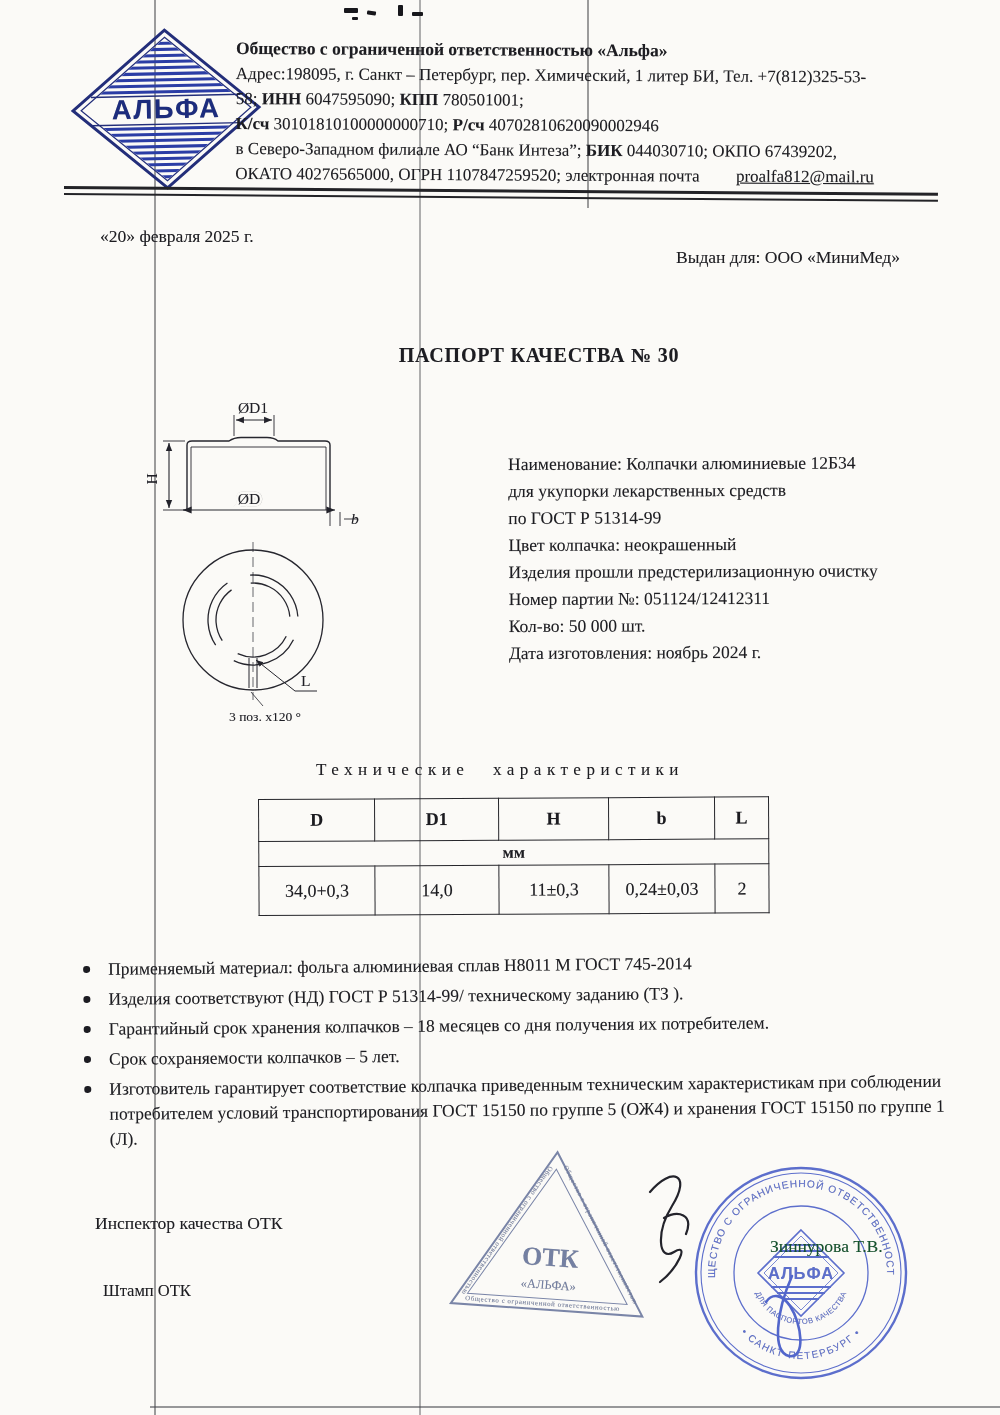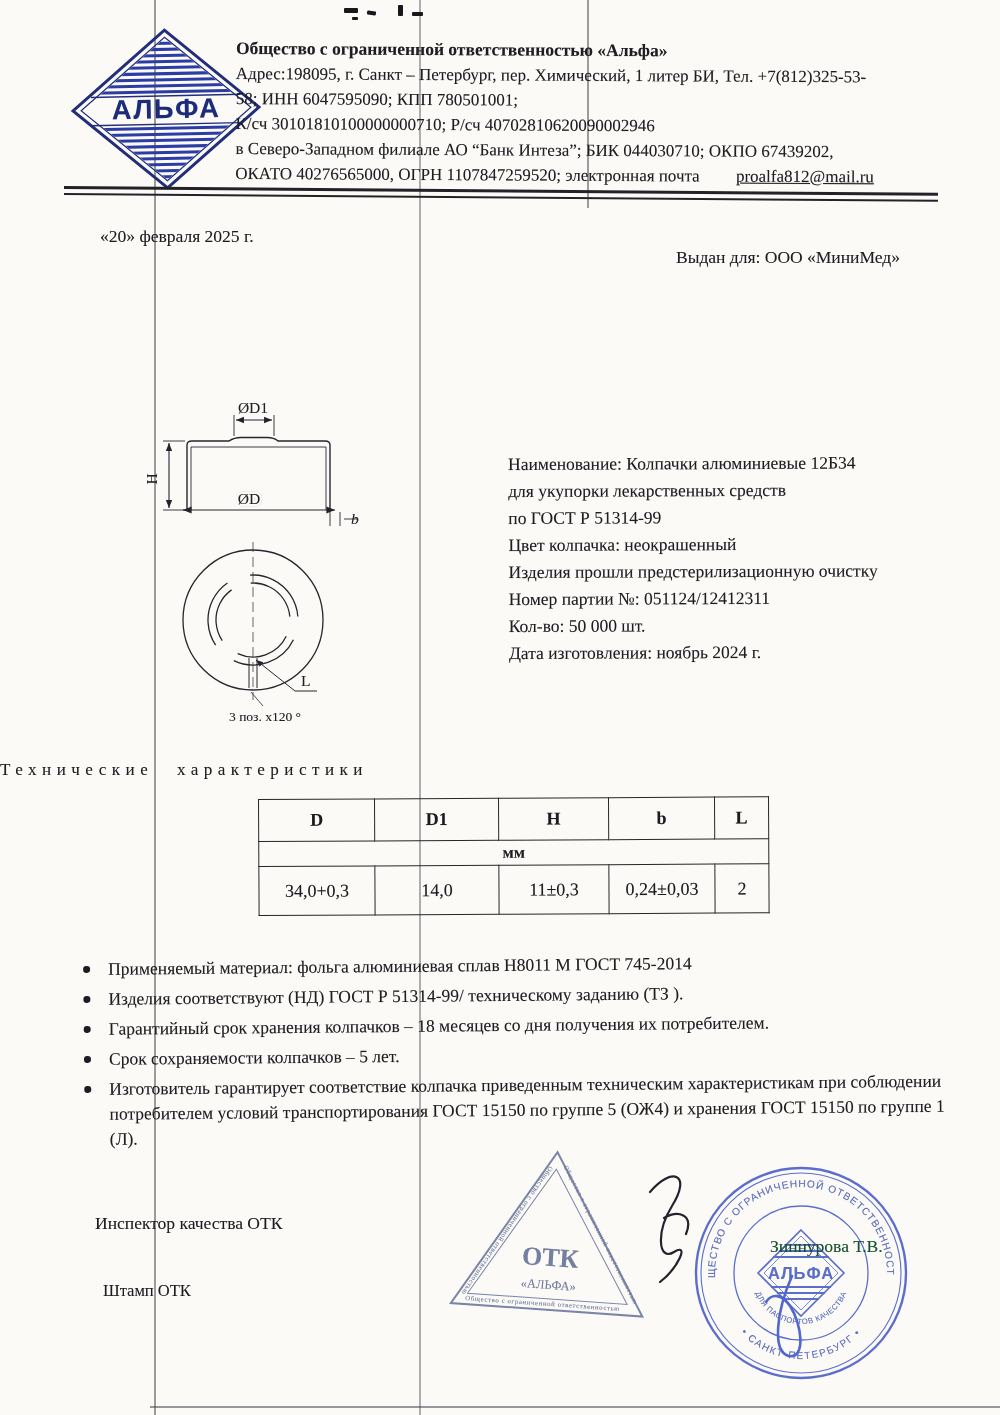--- a/index.html
+++ b/index.html
@@ -16,39 +16,39 @@
   .fold.f1 { left:154px; height:1415px; }
   .fold.f2 { left:419px; height:1415px; opacity:.8; }
   .fold.f3 { left:587px; height:208px; }
   .mark { position:absolute; background:#17171c; border-radius:1px; }
   .hscan { position:absolute; left:150px; top:1406px; width:850px; height:1.6px; background:rgba(70,70,76,.55); }
 
   
   .logo { position:absolute; left:70px; top:26px; width:192px; height:166px; transform:rotate(-1.2deg); }
   .head-text { position:absolute; left:236px; top:36px; width:746px; font-size:17px; line-height:25px; transform:rotate(.3deg); transform-origin:0 0; }
   .head-text .hl { white-space:nowrap; }
-  .head-text b { font-weight:normal; }
+  .head-text b { font-weight:bold; }
   .bold-line { font-weight:bold; font-size:17.5px; }
   .email { text-decoration:underline;margin-left:32px; }
   .rule { position:absolute; left:64px; width:874px; background:#232327; transform:rotate(.45deg); transform-origin:0 0; }
   .rule.r1 { top:186px; height:2.6px; }
   .rule.r2 { top:193px; height:2px; }
 
   .issue-date { position:absolute; left:100px; top:226px; font-size:17.5px; }
   .issued-for { position:absolute; left:676px; top:247px; font-size:17.5px; }
 
   .doc-title { position:absolute; left:0; top:344px; width:1000px; text-align:center; padding-left:78px;
     font-size:20px; font-weight:600; letter-spacing:.8px; }
 
   .drawing { position:absolute; left:145px; top:392px; width:300px; height:345px; }
   .drawing text { font-family:"Liberation Serif",serif; fill:#1f1f26; }
 
   .product { position:absolute; left:508px; top:451px; width:450px; font-size:17.5px; line-height:27px; transform:rotate(-.25deg); transform-origin:0 0; }
 
-  .spec-heading { position:absolute; left:0; top:760px; width:1000px; text-align:left;
+  .spec-heading { position:absolute; left:0; top:760px; width:1000px; text-align:center;
     font-size:17px; letter-spacing:5.5px; word-spacing:14px; }
 
   .spec-table { position:absolute; left:258px; top:799px; border-collapse:collapse;
     transform:rotate(-.3deg); transform-origin:0 0; font-size:18px; color:#1b1b20; }
   .spec-table th, .spec-table td { border:1.7px solid #26262b; text-align:center; vertical-align:middle; }
   .spec-table th { height:42px; font-weight:bold; }
   .spec-table .unit-row td { height:25px; font-weight:600; font-size:16.5px; }
   .spec-table .val-row td { height:49px; }
   .c0{width:116px}.c1{width:124px}.c2{width:110px}.c3{width:106px}.c4{width:54px}
 
@@ -123,20 +123,21 @@
     <div class="hl"><span>в Северо-Западном филиале АО “Банк Интеза”; </span><b>БИК</b><span> 044030710; ОКПО 67439202,</span></div>
     <div class="hl"><span>ОКАТО 40276565000, ОГРН 1107847259520; электронная почта </span><span class="email">proalfa812@mail.ru</span></div>
   </div>
 
   <div class="rule r1"></div>
   <div class="rule r2"></div>
 
   <div class="issue-date">«20» февраля  2025 г.</div>
   <div class="issued-for">Выдан для: ООО «МиниМед»</div>
 
+  <h1 class="doc-title">ПАСПОРТ КАЧЕСТВА № 30</h1>
 
   <svg class="drawing" viewBox="0 0 300 345">
     <defs>
       <marker id="arr" viewBox="0 0 10 10" refX="9" refY="5" markerWidth="8" markerHeight="8" orient="auto-start-reverse">
         <path d="M0,1.4 L9,5 L0,8.6 Z" fill="#23232b"></path>
       </marker>
     </defs>
     <g stroke="#26262e" fill="none" stroke-width="1.4">
 
       <path d="M42,118 L42,53 Q42,49 47,49 L84,49 Q89,45.5 96,45.5 L122,45.5 Q129,45.5 133,49 L180,49 Q185,49 185,53 L185,118"></path>

